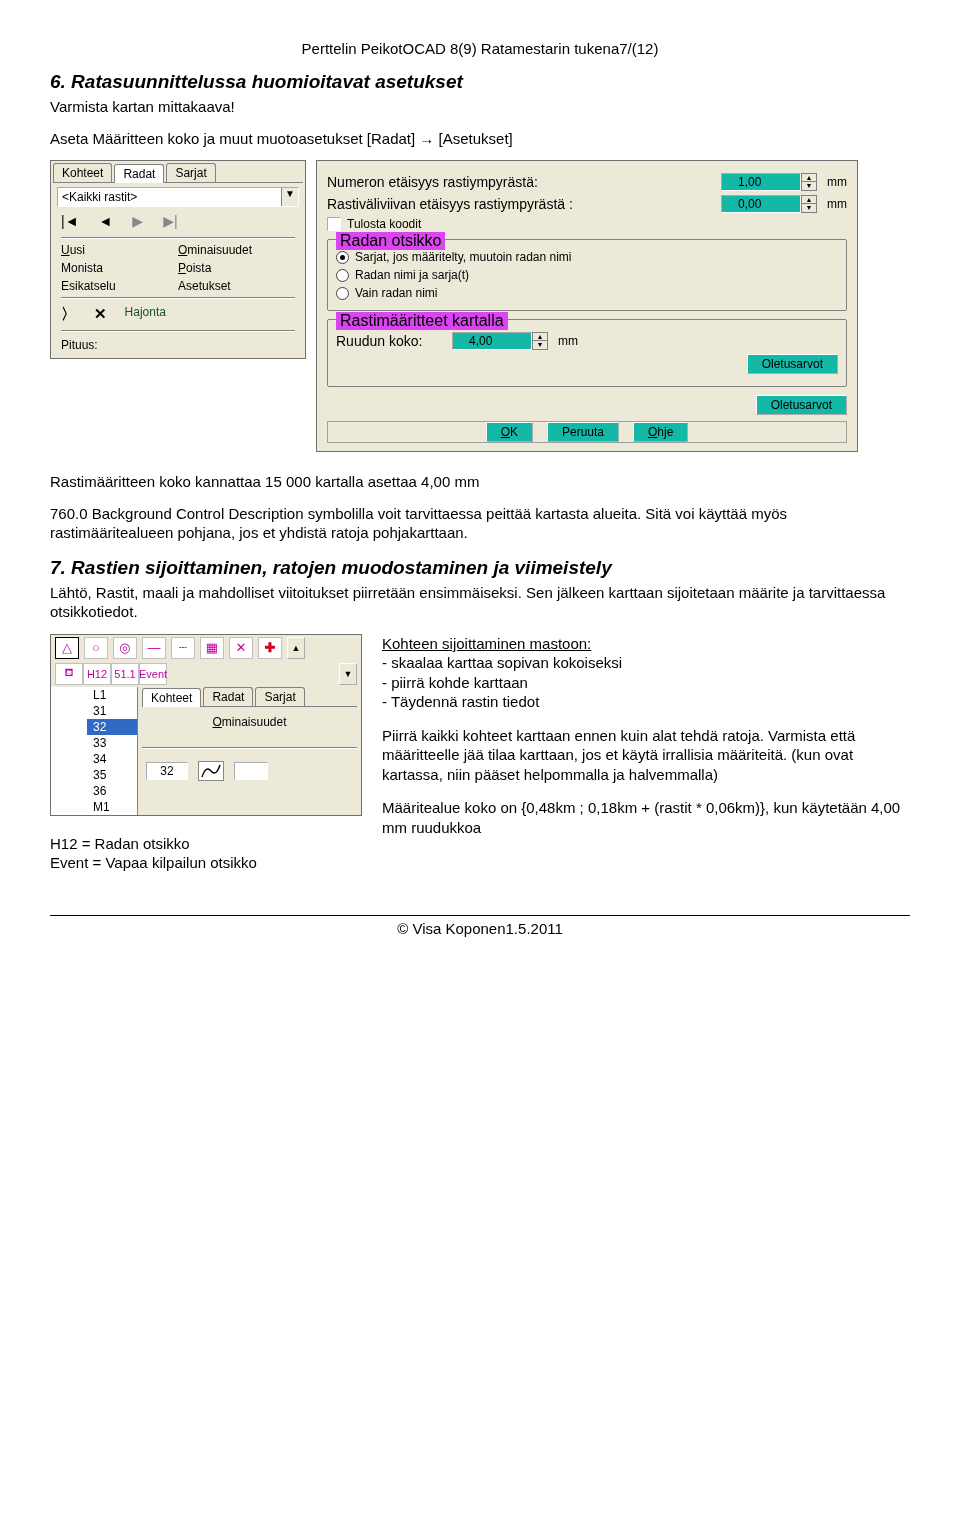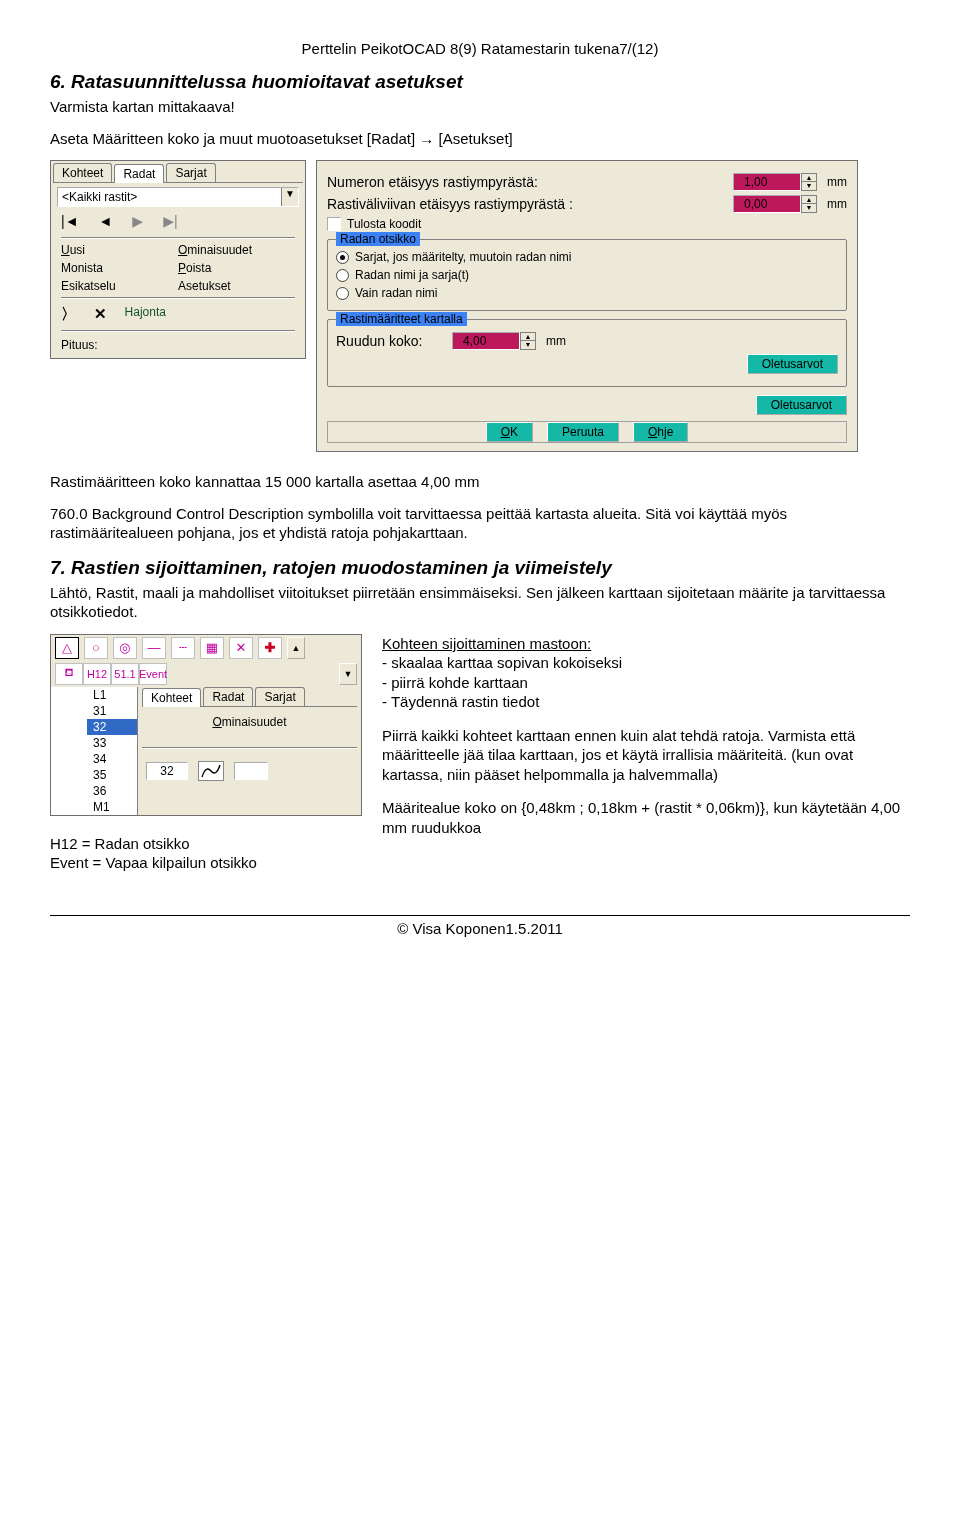--- a/index.html
+++ b/index.html
@@ -44,29 +44,29 @@
   .link-item u { text-decoration: underline; }
   .disabled { color:#14532d; }
   .sep { border-top:1px solid #808080; border-bottom:1px solid #fff; margin: 2px 8px; }
   .iconrow { display:flex; gap:18px; padding:4px 8px; font-size:15px; font-weight:bold;}
   .pituus { padding:4px 8px; font-size:12px;}
   
   .aset-panel { width: 520px; padding: 8px 10px; }
   .form-row { display:flex; align-items:center; margin:4px 0; gap:6px;}
   .form-row .lbl { flex:1; font-size:14px; }
   .numbox { display:flex; }
-  .numbox input { width:46px; border:1px inset #fff; background:#be185d; padding:1px 10px; font-size:12px; text-align:left;}
+  .numbox input { width:46px; border:1px inset #fff; background:#14b8a6; padding:1px 16px; font-size:12px; text-align:left;}
   .spin { display:flex; flex-direction:column; border:1px solid #808080; width:14px; }
   .spin div { height:7px; font-size:7px; text-align:center; line-height:7px; background:#ece9d8; border-bottom:1px solid #808080; cursor:pointer;}
   .spin div:last-child{border-bottom:none;}
   .unit { font-size:12px; margin-left:4px; }
   .chk { display:flex; align-items:center; gap:6px; font-size:12px; margin:4px 0;}
   .chkbox { width:12px; height:12px; border:1px inset #fff; background:#fff; }
   .group { border:1px solid #808080; border-radius:2px; padding:8px; margin:8px 0; position:relative; }
-  .group .legend { position:absolute; top:-8px; left:8px; background:#3b82f6; padding:0 4px; font-size:12px; }
+  .group .legend { position:absolute; top:-8px; left:8px; background:#d946ef; padding:0 4px; font-size:16px; }
   .radio-row { display:flex; align-items:center; gap:6px; padding:2px 0;}
   .radio { width:11px; height:11px; border:1px solid #404040; border-radius:50%; background:#fff; display:flex; align-items:center; justify-content:center;}
   .radio .dot { width:5px; height:5px; background:#000; border-radius:50%;}
   .btn { border:1px outset #fff; background:#14b8a6; padding:2px 14px; font-size:12px; cursor:pointer;}
   .btn-row { display:flex; justify-content:center; gap:14px; margin-top:6px;}
   .btn-right { display:flex; justify-content:flex-end; margin:4px 0;}
   
   .lower-row { display:flex; gap:20px; margin-top:10px; }
   .tool-panel { width: 310px; border:1px solid #6f6f6f; font-family: Tahoma, sans-serif; font-size:12px;}
   .toolbar { display:flex; align-items:center; background:#ece9d8; padding:2px 4px; gap:5px;}

